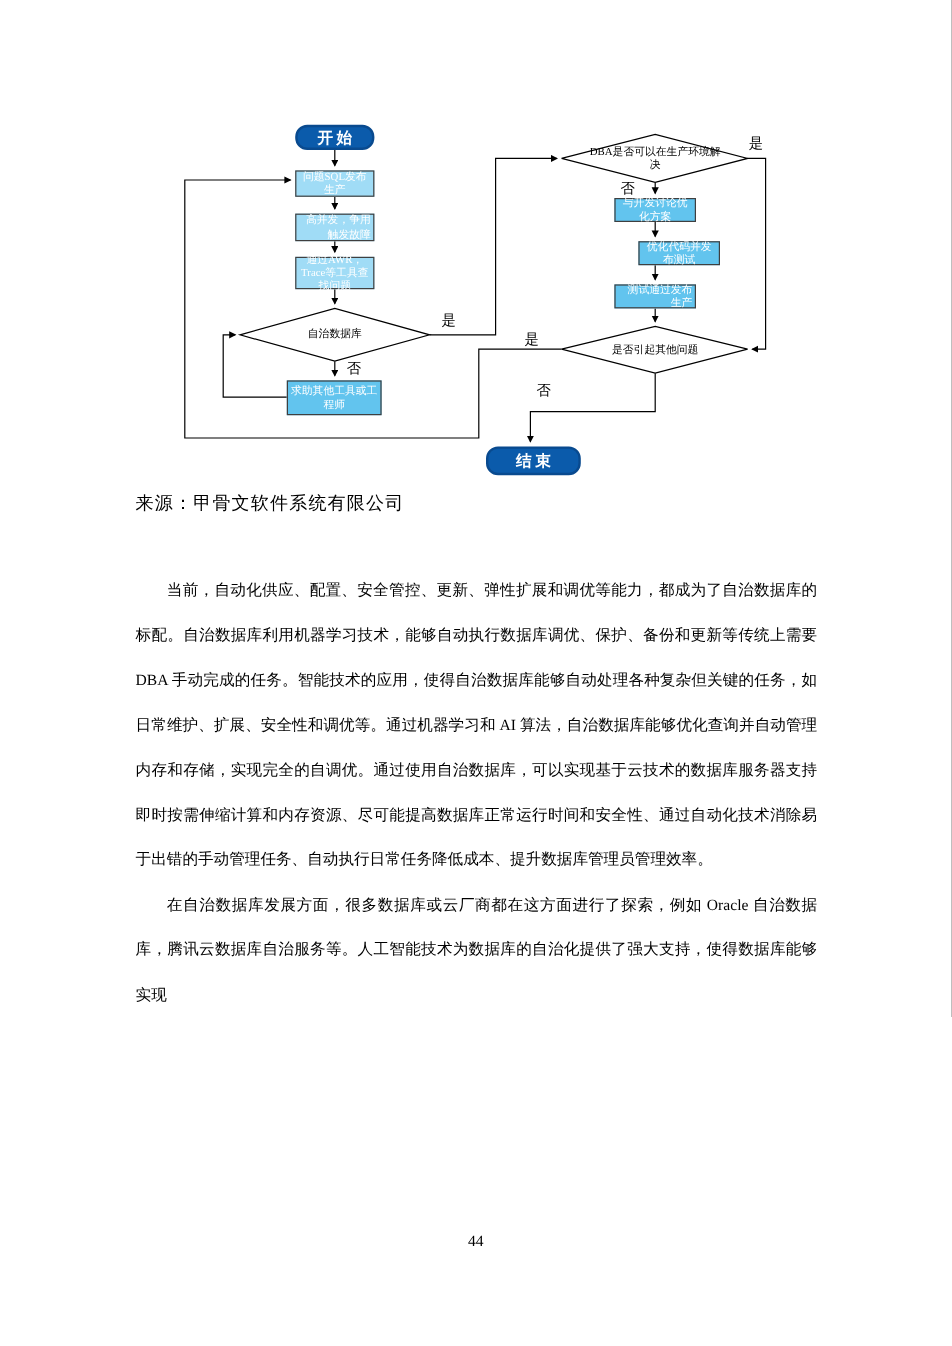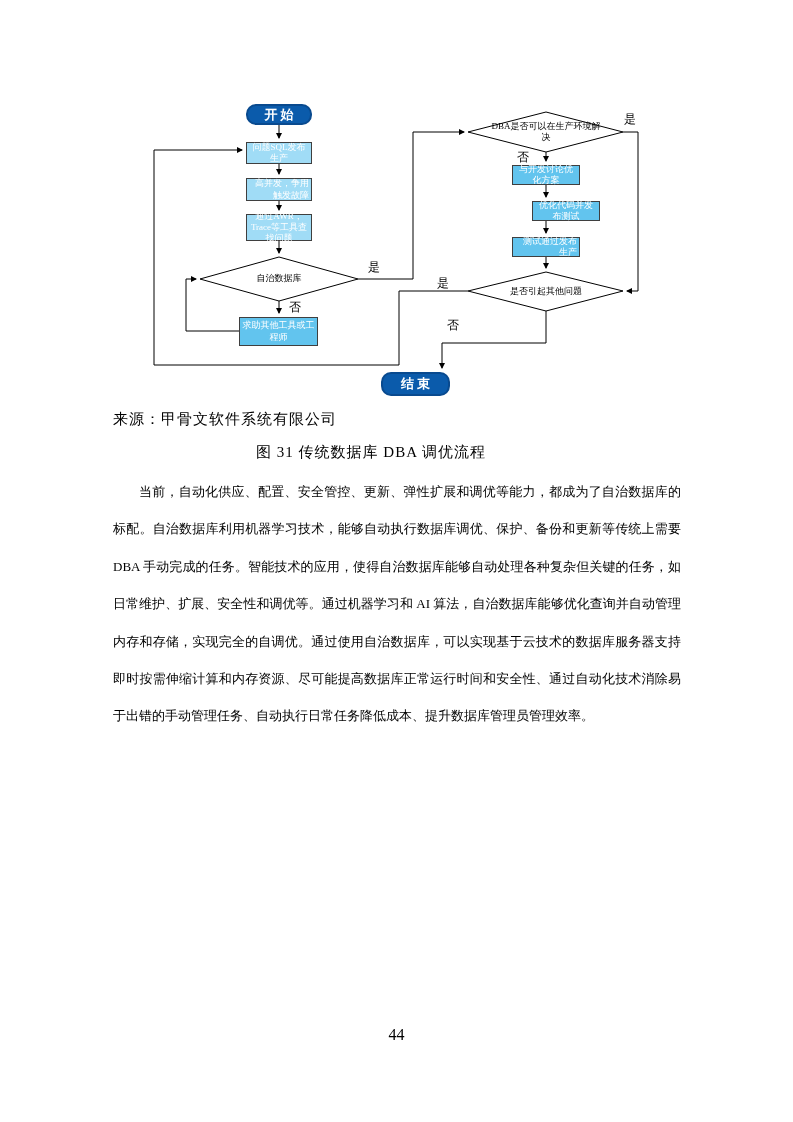--- a/index.html
+++ b/index.html
@@ -26,21 +26,21 @@
                font-size:15px;letter-spacing:1px;}
   .caption{position:absolute;left:113px;top:443px;width:568px;box-sizing:border-box;
            padding-right:52px;text-align:center;font-size:15px;letter-spacing:1px;}
 
   
   .body-text{position:absolute;left:113px;top:473px;width:568px;font-size:13px;
              line-height:37.4px;text-align:justify;}
   .body-text p{margin:0;text-indent:2em;}
 
   .page-number{position:absolute;left:0;top:1026px;width:793px;text-align:center;
-               font-size:16px;}
+               font-size:13px;}
 </style>
 </head>
 <body>
 
 <div class="page">
 
   <div class="figure">
 
     <svg class="connectors" width="793" height="420" viewBox="0 0 793 420">
       <defs>
@@ -80,39 +80,39 @@
     <div class="node process light" style="left:246px;top:214px;width:66px;height:27px;">通过AWR，Trace等工具查找问题</div>
 
     <div class="node process medium" style="left:239px;top:317px;width:79px;height:29px;">求助其他工具或工程师</div>
 
     <div class="node process medium" style="left:512px;top:165px;width:68px;height:20px;">与开发讨论优化方案</div>
 
     <div class="node process medium" style="left:532px;top:201px;width:68px;height:20px;">优化代码并发布测试</div>
 
     <div class="node process medium" style="left:512px;top:237px;width:68px;height:20px;text-align:right;">测试通过发布生产</div>
 
-    <div class="node terminal" style="left:381px;top:372px;width:69px;height:24px;">结束</div>
+    <div class="node terminal" style="left:405px;top:372px;width:79px;height:24px;">结束</div>
 
     <div class="diamond-label" style="left:219px;top:273px;width:120px;">自治数据库</div>
 
     <div class="diamond-label" style="left:491px;top:121px;width:110px;">DBA是否可以在生产环境解决</div>
 
     <div class="diamond-label" style="left:486px;top:286px;width:120px;">是否引起其他问题</div>
 
     <div class="edge-label" style="left:368px;top:259px;">是</div>
     <div class="edge-label" style="left:289px;top:299px;">否</div>
     <div class="edge-label" style="left:624px;top:111px;">是</div>
     <div class="edge-label" style="left:517px;top:149px;">否</div>
     <div class="edge-label" style="left:437px;top:275px;">是</div>
     <div class="edge-label" style="left:447px;top:317px;">否</div>
   </div>
 
   <div class="source-line">来源：甲骨文软件系统有限公司</div>
 
-  <div class="caption">图 31 传统数据库 DBA 调优流程</div>
 
   <div class="body-text">
     <p>当前，自动化供应、配置、安全管控、更新、弹性扩展和调优等能力，都成为了自治数据库的标配。自治数据库利用机器学习技术，能够自动执行数据库调优、保护、备份和更新等传统上需要 DBA 手动完成的任务。智能技术的应用，使得自治数据库能够自动处理各种复杂但关键的任务，如日常维护、扩展、安全性和调优等。通过机器学习和 AI 算法，自治数据库能够优化查询并自动管理内存和存储，实现完全的自调优。通过使用自治数据库，可以实现基于云技术的数据库服务器支持即时按需伸缩计算和内存资源、尽可能提高数据库正常运行时间和安全性、通过自动化技术消除易于出错的手动管理任务、自动执行日常任务降低成本、提升数据库管理员管理效率。</p>
+    <p>在自治数据库发展方面，很多数据库或云厂商都在这方面进行了探索，例如 Oracle 自治数据库，腾讯云数据库自治服务等。人工智能技术为数据库的自治化提供了强大支持，使得数据库能够实现</p>
   </div>
 
   <div class="page-number">44</div>
 
 </div>
 
 </body></html>

